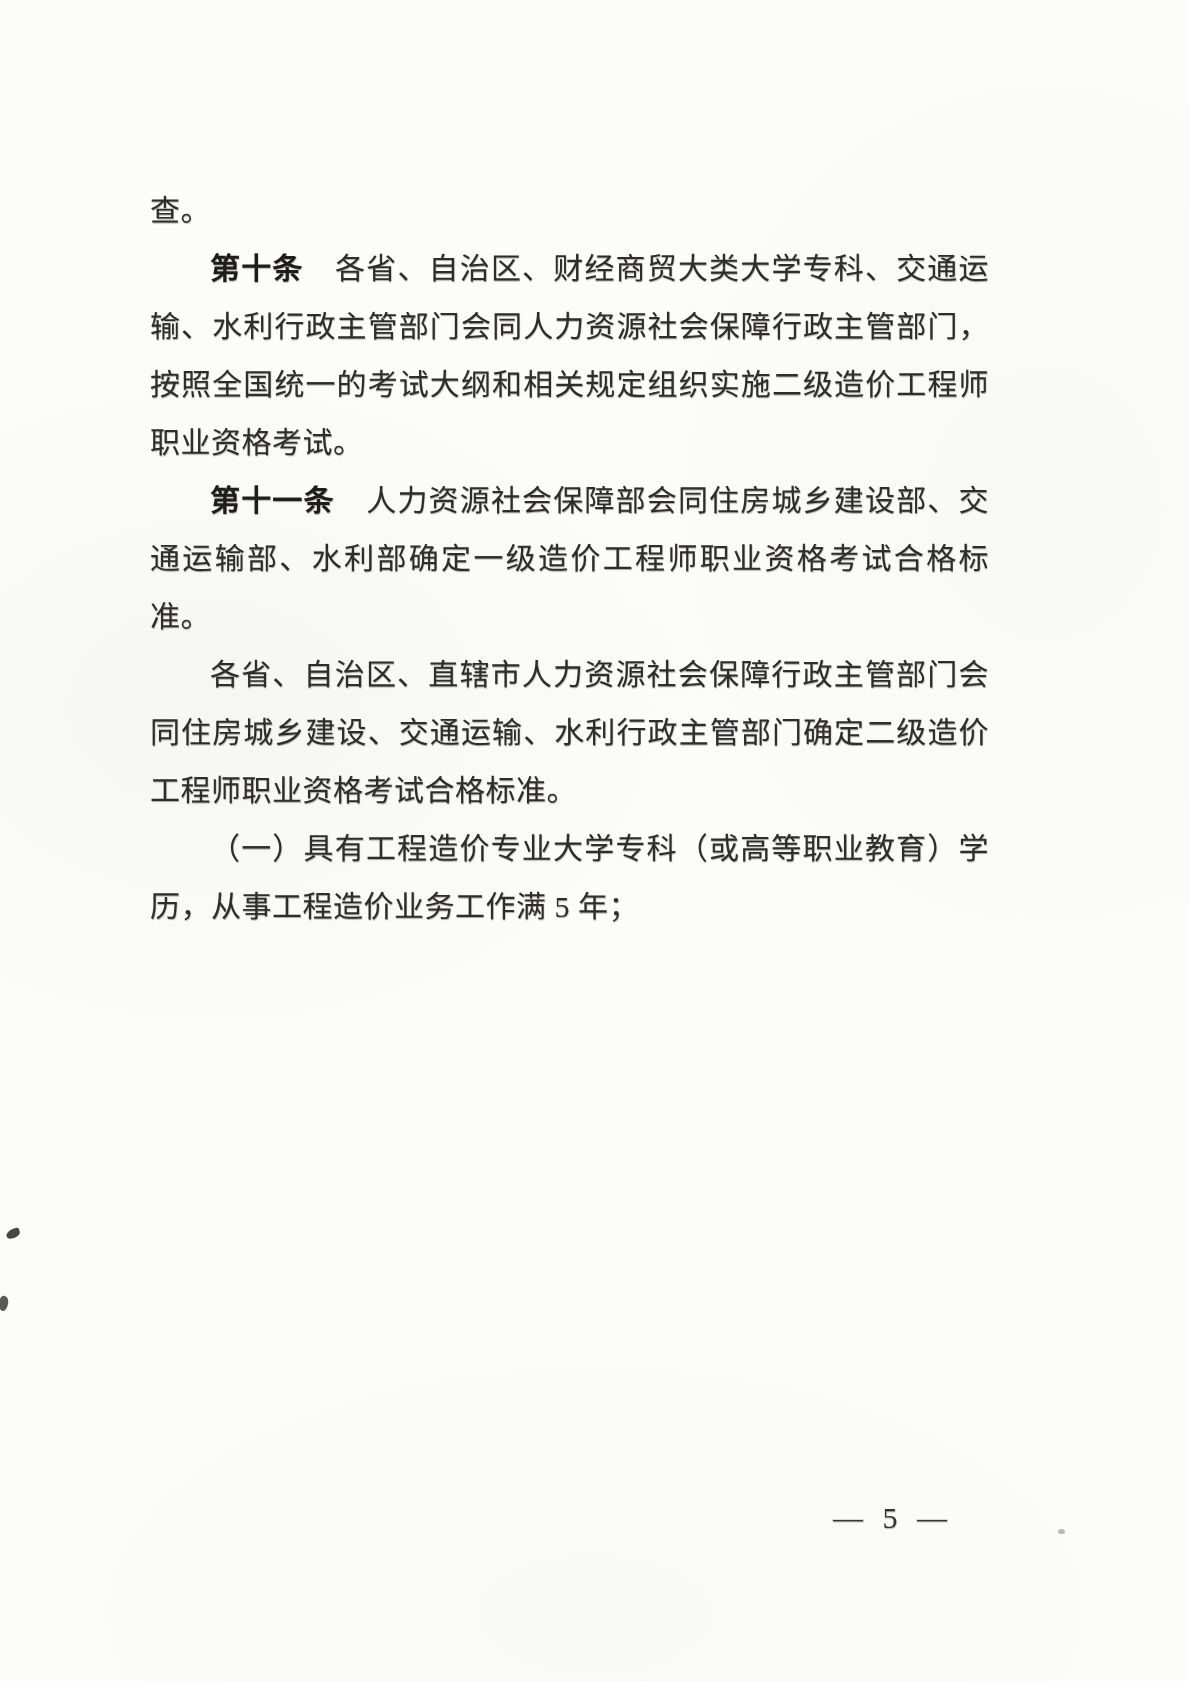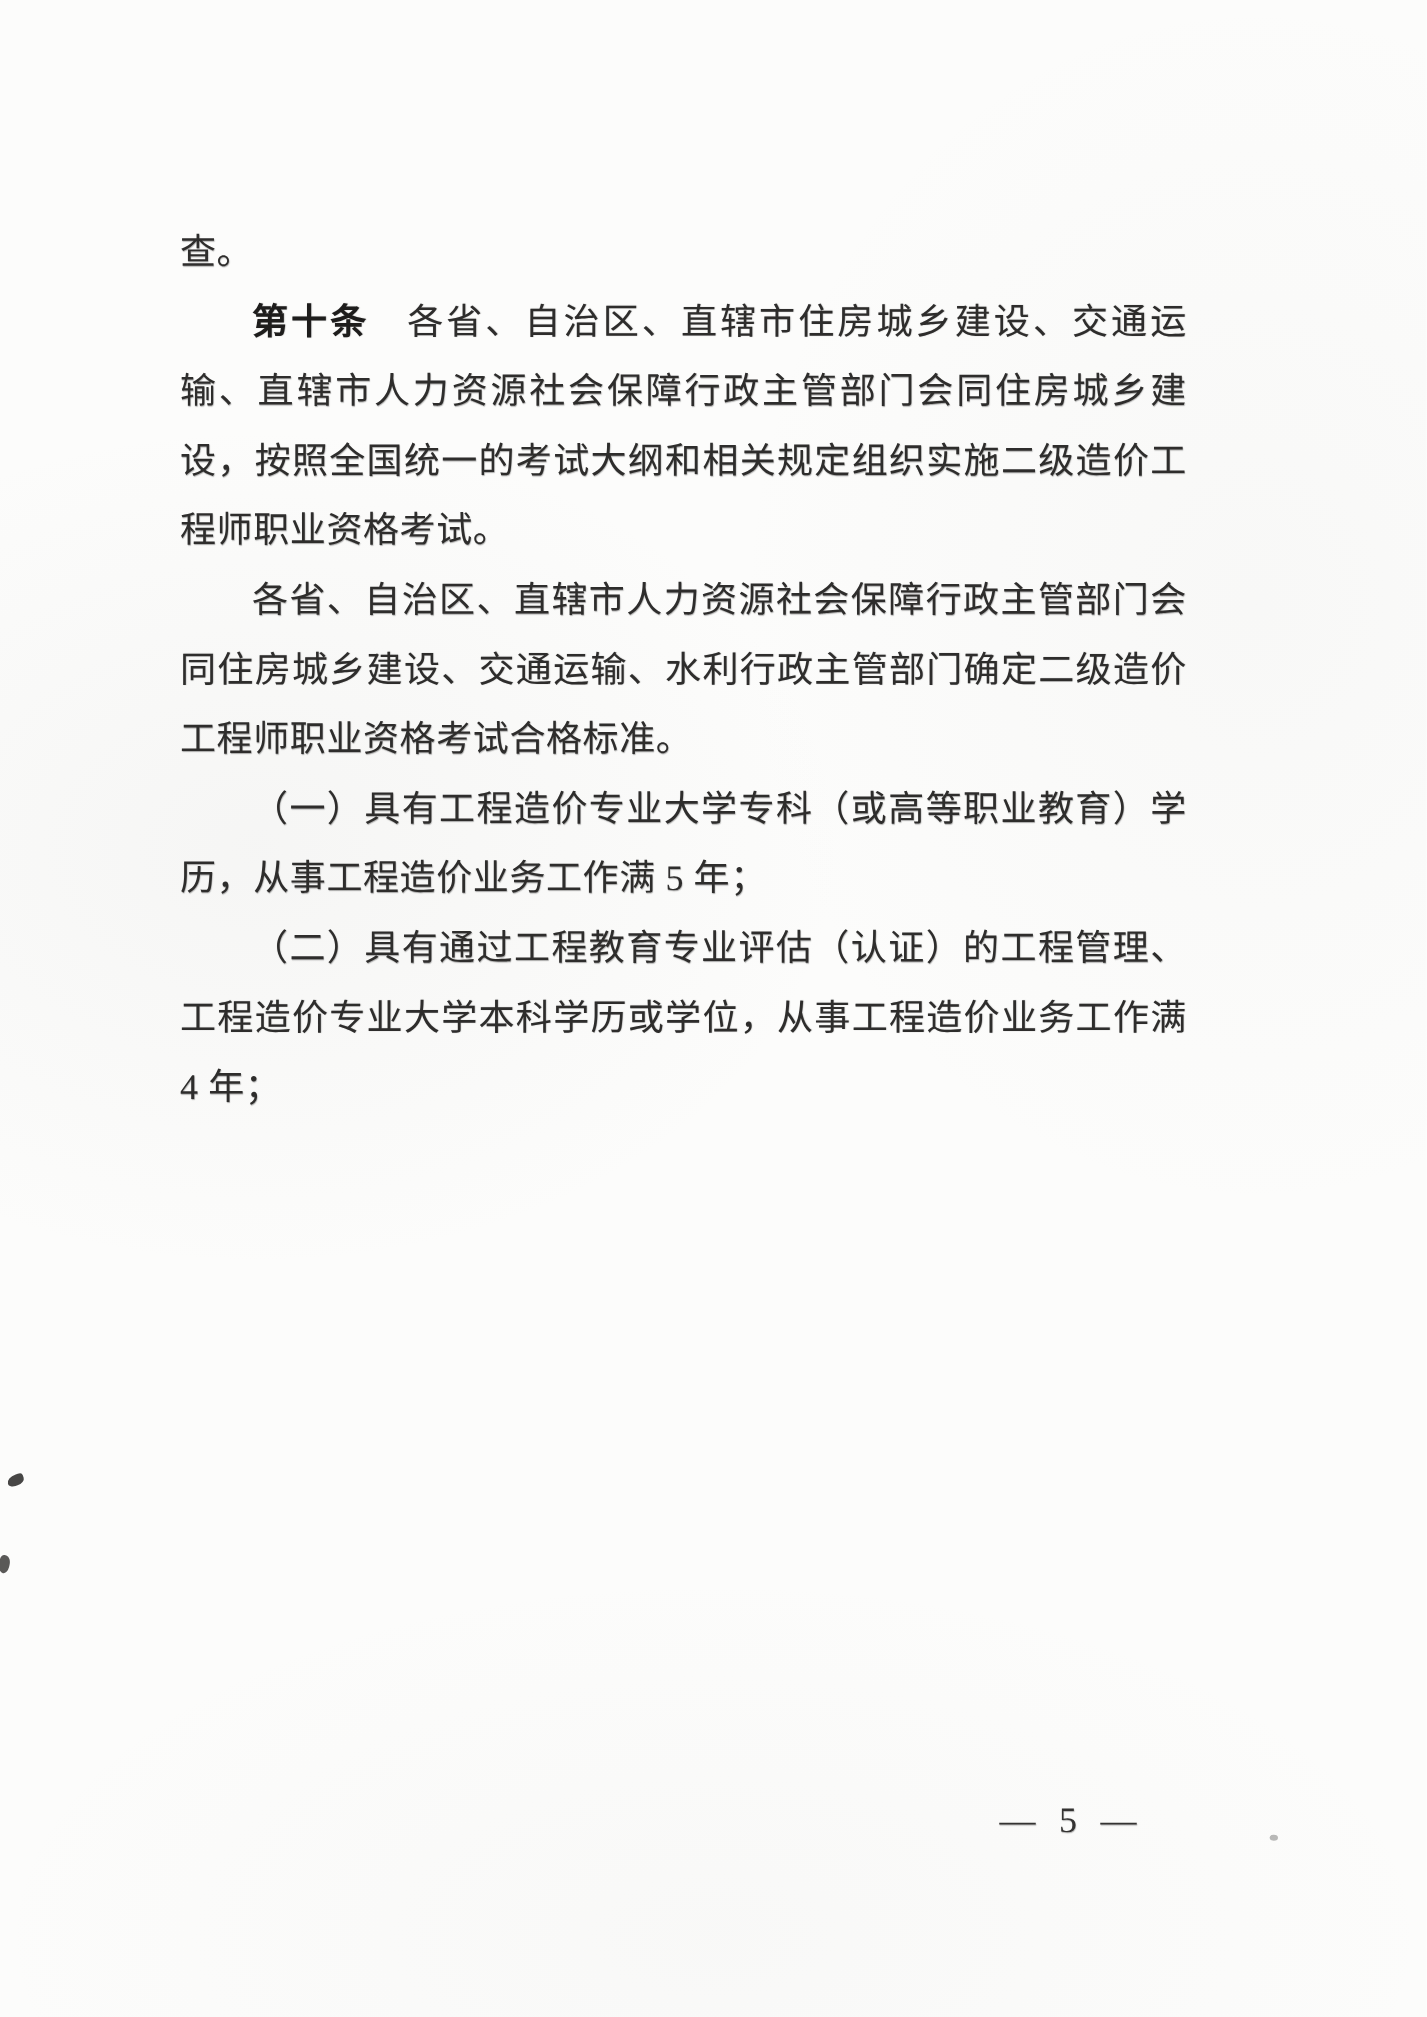--- a/index.html
+++ b/index.html
@@ -88,30 +88,30 @@
 </style>
 </head>
 <body>
 
 <div class="page">
 
   <div class="doc-body">
 
     <p class="no-indent"><span>查。</span></p>
 
-    <p><span class="art-heading">第十条</span><span>各省、自治区、直辖市住房城乡建设、交通运输、直辖市人力资源社会保障行政主管部门会同住房城乡建设，按照全国统一的考试大纲和相关规定组织实施二级造价工程师职业资格考试。</span></p>
+    <p><span class="art-heading">第十条</span><span>各省、自治区、财经商贸大类大学专科、交通运输、水利行政主管部门会同人力资源社会保障行政主管部门，按照全国统一的考试大纲和相关规定组织实施二级造价工程师职业资格考试。</span></p>
 
+    <p><span class="art-heading">第十一条</span><span>人力资源社会保障部会同住房城乡建设部、交通运输部、水利部确定一级造价工程师职业资格考试合格标准。</span></p>
 
     <p><span>各省、自治区、直辖市人力资源社会保障行政主管部门会同住房城乡建设、交通运输、水利行政主管部门确定二级造价工程师职业资格考试合格标准。</span></p>
 
 
     <p><span>（一）具有工程造价专业大学专科（或高等职业教育）学历，从事工程造价业务工作满 5 年；</span></p>
 
 
-    <p><span>（二）具有通过工程教育专业评估（认证）的工程管理、工程造价专业大学本科学历或学位，从事工程造价业务工作满 4 年；</span></p>
 
 
   </div>
 
   <div class="page-number">— 5 —</div>
 
   <div class="speck speck-1"></div>
   <div class="speck speck-2"></div>
   <div class="speck speck-3"></div>
 

